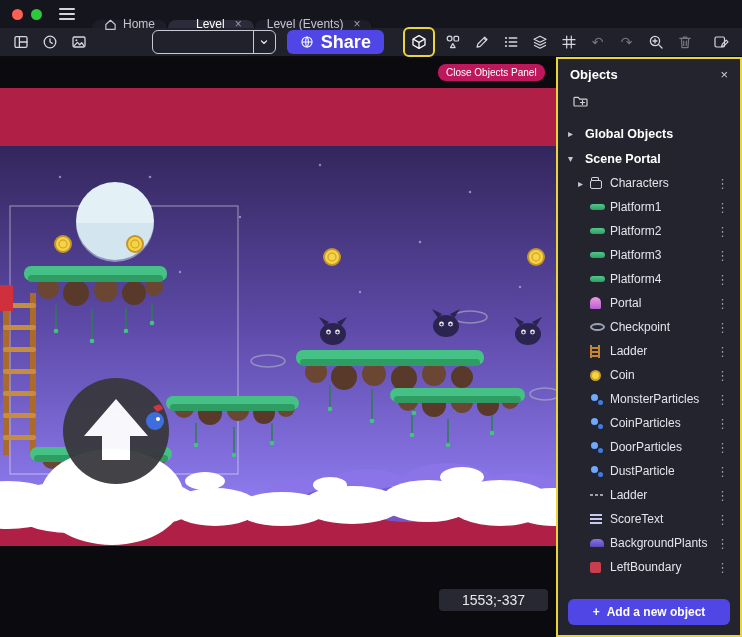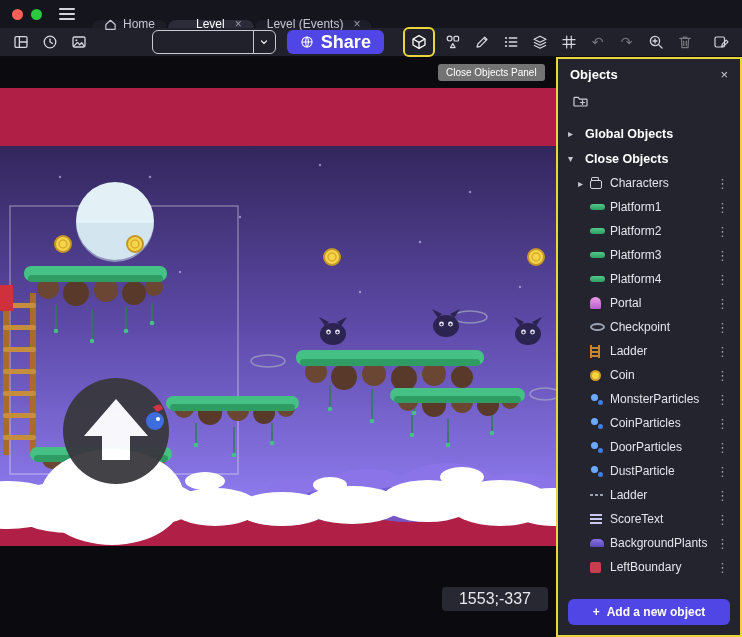--- a/index.html
+++ b/index.html
@@ -31,26 +31,26 @@
   .tbtn.dim { color:#77777f; }
   .tbtn svg { display:block; }
   .sp1 { flex:5; } .sp2 { flex:1; } .sp3 { flex:0.4; }
   .preview-btn { display:flex; align-items:stretch; height:24px; border:1px solid #c9c9d6; border-radius:6px; color:#fff; background:transparent; }
   .preview-main { display:flex; align-items:center; gap:7px; padding:0 11px; font-size:16px;margin-top:48px; }
   .preview-arrow { width:22px; border-left:1px solid #c9c9d6; display:flex; align-items:center; justify-content:center; }
   .share-btn { display:flex; align-items:center; gap:7px; height:24px; padding:0 13px; margin-left:8px; background:#4f46e5; border:none; border-radius:6px; color:#fff; font-size:18px; font-weight:bold; }
   .hl-box { border:2px solid #e9d63b; border-radius:6px; padding:1px; display:flex; margin:0 2px; }
   .glyph-btn { font-size:14px; line-height:1; }
   
-  .tooltip { position:absolute; left:438px; top:64px; z-index:6; background:#737373; color:#fff; font-size:10px; padding:3px 8px; border-radius:3px; white-space:nowrap; }
+  .tooltip { position:absolute; left:438px; top:64px; z-index:6; background:#be185d; color:#fff; font-size:10px; padding:3px 8px; border-radius:8px; white-space:nowrap; }
   
   .main { display:flex; height:580px; }
   .canvas { position:relative; flex:1; background:#0a0a0f; overflow:hidden; }
   .canvas svg.scene { position:absolute; left:0; top:0; }
-  .coords { position:absolute; right:8px; bottom:26px; background:rgba(43,43,53,.92); color:#e8e8ef; font-size:16px; padding:3px 17px; border-radius:4px; }
+  .coords { position:absolute; right:8px; bottom:26px; background:rgba(43,43,53,.92); color:#e8e8ef; font-size:14px; padding:3px 23px; border-radius:4px; }
   
   .panel { width:186px; background:#24242f; border:2px solid #e9d63b; display:flex; flex-direction:column; }
   .panel-header { display:flex; align-items:center; justify-content:space-between; padding:8px 10px 5px 12px; font-size:13px; font-weight:bold; color:#fff; }
   .panel-header .close { font-weight:normal; color:#cfcfd8; font-size:13px; padding:0 2px; }
   .search-row { display:flex; align-items:center; gap:6px; padding:2px 8px 8px 10px; }
   .search-box { position:relative; flex:1; }
   .search-ic { position:absolute; left:7px; top:6px; }
   .search-input { width:100%; height:26px; background:#15151f; border:none; border-radius:6px; color:#e8e8ef; font-size:11.5px; padding:0 6px 0 26px; outline:none; }
   .search-input::placeholder { color:#8b8b99; }
   .nf-btn { background:none; border:none; width:24px; height:24px; display:flex; align-items:center; justify-content:center; color:#cfcfd8; }
@@ -439,21 +439,21 @@
             </svg>
         </button>
       </div>
       <div class="tree">
         <div class="group-row">
           <span class="chev">▸</span>
           <span>Global Objects</span>
         </div>
         <div class="group-row">
           <span class="chev">▾</span>
-          <span>Close Objects</span>
+          <span>Scene Portal</span>
         </div>
         <div>
             <div class="item-row">
     <span class="item-chev">▸</span>
     <span class="obj-ic-slot">
                 <span class="ic ic-folder"></span>
               </span>
     <span class="item-label">Characters</span>
     <span class="dots">⋮</span>
   </div>

